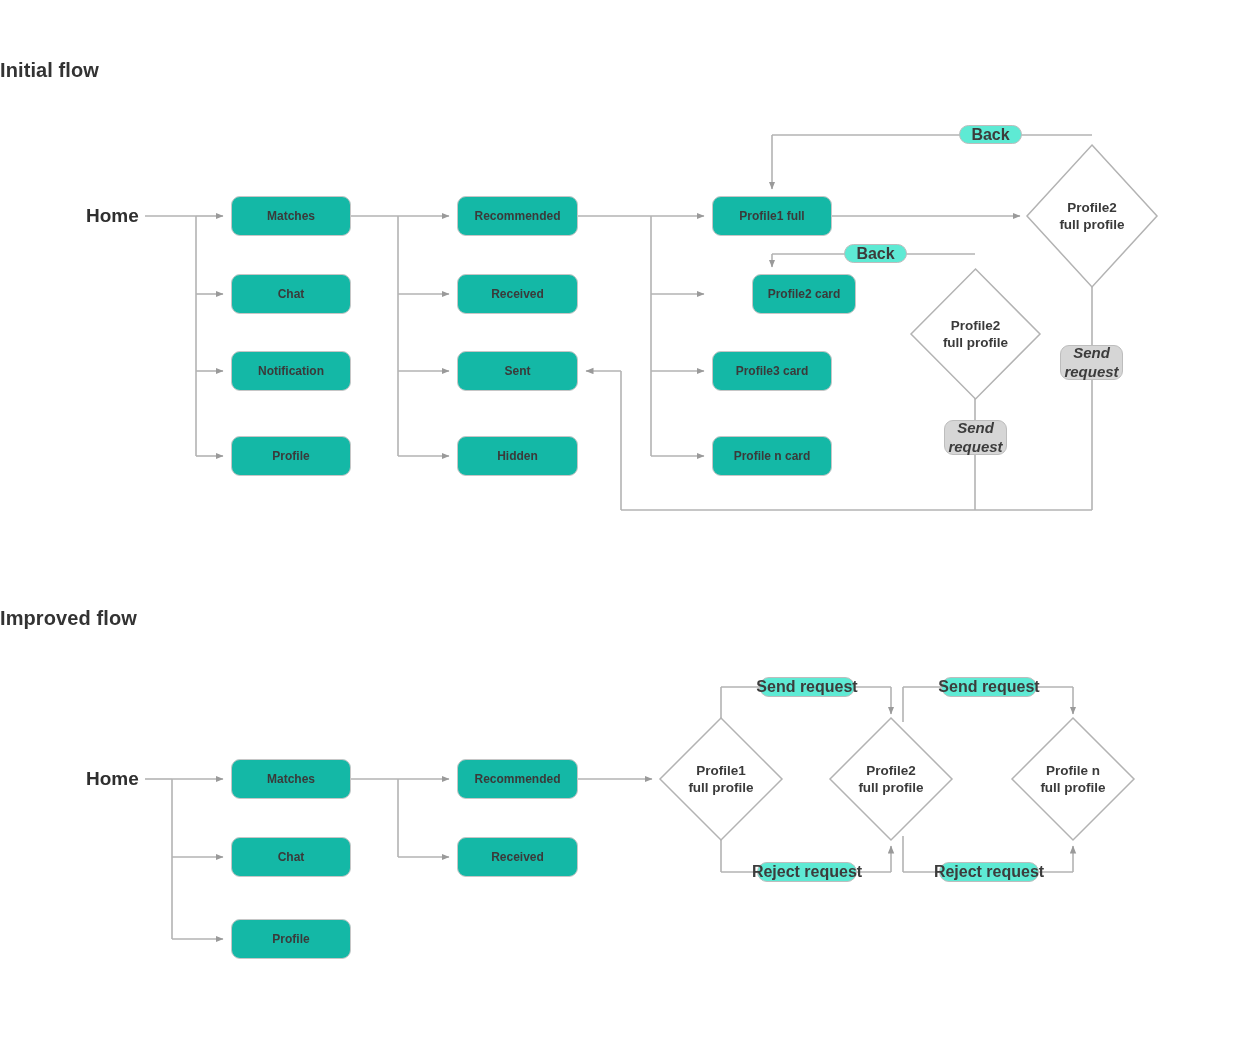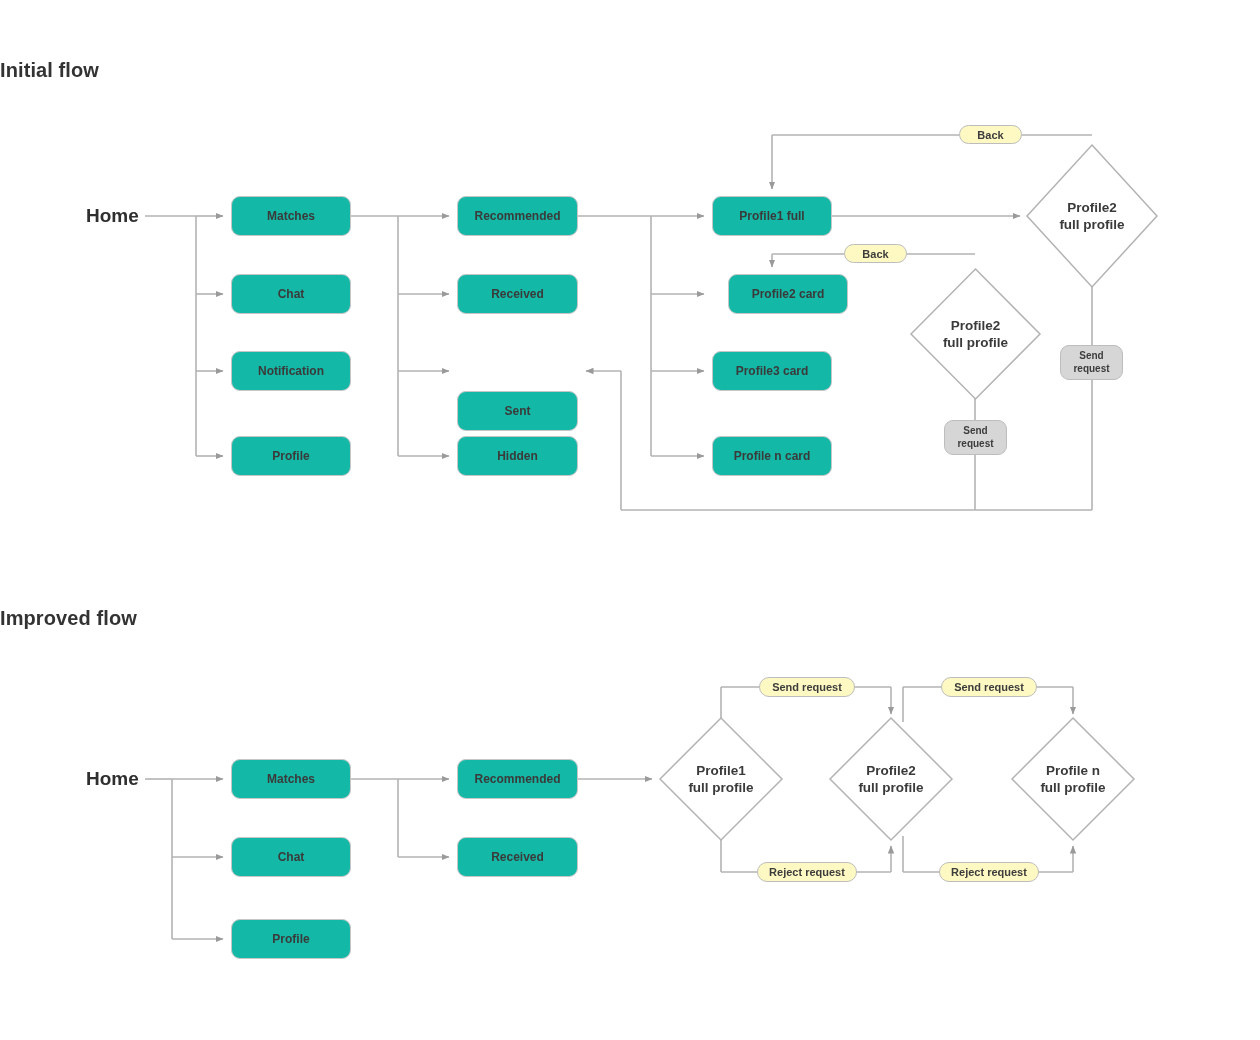--- a/index.html
+++ b/index.html
@@ -85,48 +85,49 @@
     font-size: 13.5px;
     font-weight: 700;
     color: #3a3a3a;
     line-height: 1.28;
     text-align: center;
     white-space: nowrap;
   }
   .pill {
     position: absolute;
     box-sizing: border-box;
-    background: #fef9c3;
+    background: #5eead4;
     border: 1.2px solid #bdbdbd;
     border-radius: 999px;
     display: flex;
     align-items: center;
     justify-content: center;
-    font-size: 11px;
+    font-size: 16px;
     font-weight: 700;
     color: #3c3c3c;
     white-space: nowrap;
     z-index: 5;
   }
   .chip {
     position: absolute;
     box-sizing: border-box;
     background: #d6d6d6;
     border: 1.2px solid #bdbdbd;
     border-radius: 9px;
     display: flex;
     align-items: center;
     justify-content: center;
-    font-size: 10px;
+    font-size: 15px;
     font-weight: 700;
     color: #3c3c3c;
     line-height: 1.22;
     text-align: center;
     white-space: nowrap;
     z-index: 5;
+    font-style: italic;
   }
 </style>
 </head>
 <body>
 
 <div class="canvas">
 
   <svg class="wires" viewBox="0 0 1260 1040">
     <defs>
       <marker id="arr" markerWidth="9" markerHeight="9" refX="7.5" refY="3.2" orient="auto" markerUnits="userSpaceOnUse">
@@ -207,25 +208,25 @@
 
   <div class="root-label" style="left:86px; top:205px;">Home</div>
 
   <div class="node-box" style="left:231px; top:196px; width:120px; height:40px;">Matches</div>
   <div class="node-box" style="left:231px; top:274px; width:120px; height:40px;">Chat</div>
   <div class="node-box" style="left:231px; top:351px; width:120px; height:40px;">Notification</div>
   <div class="node-box" style="left:231px; top:436px; width:120px; height:40px;">Profile</div>
 
   <div class="node-box" style="left:457px; top:196px; width:121px; height:40px;">Recommended</div>
   <div class="node-box" style="left:457px; top:274px; width:121px; height:40px;">Received</div>
-  <div class="node-box" style="left:457px; top:351px; width:121px; height:40px;margin-top:40px;">Sent</div>
+  <div class="node-box" style="left:457px; top:351px; width:121px; height:40px;">Sent</div>
   <div class="node-box" style="left:457px; top:436px; width:121px; height:40px;">Hidden</div>
 
   <div class="node-box" style="left:712px; top:196px; width:120px; height:40px;">Profile1 full</div>
-  <div class="node-box" style="left:728px; top:274px; width:120px; height:40px;">Profile2 card</div>
+  <div class="node-box" style="left:752px; top:274px; width:104px; height:40px;">Profile2 card</div>
   <div class="node-box" style="left:712px; top:351px; width:120px; height:40px;">Profile3 card</div>
   <div class="node-box" style="left:712px; top:436px; width:120px; height:40px;">Profile n card</div>
 
   <div class="diamond" style="left:1025px; top:143px; width:134px; height:146px;">
     <svg class="dshape" viewBox="0 0 134 146">
       <polygon points="67,2 132,73 67,144 2,73" fill="#ffffff" stroke="#b3b3b3" stroke-width="1.5"></polygon>
     </svg>
     <div class="dlabel">
       <span>Profile2</span><br>
       <span>full profile</span>

